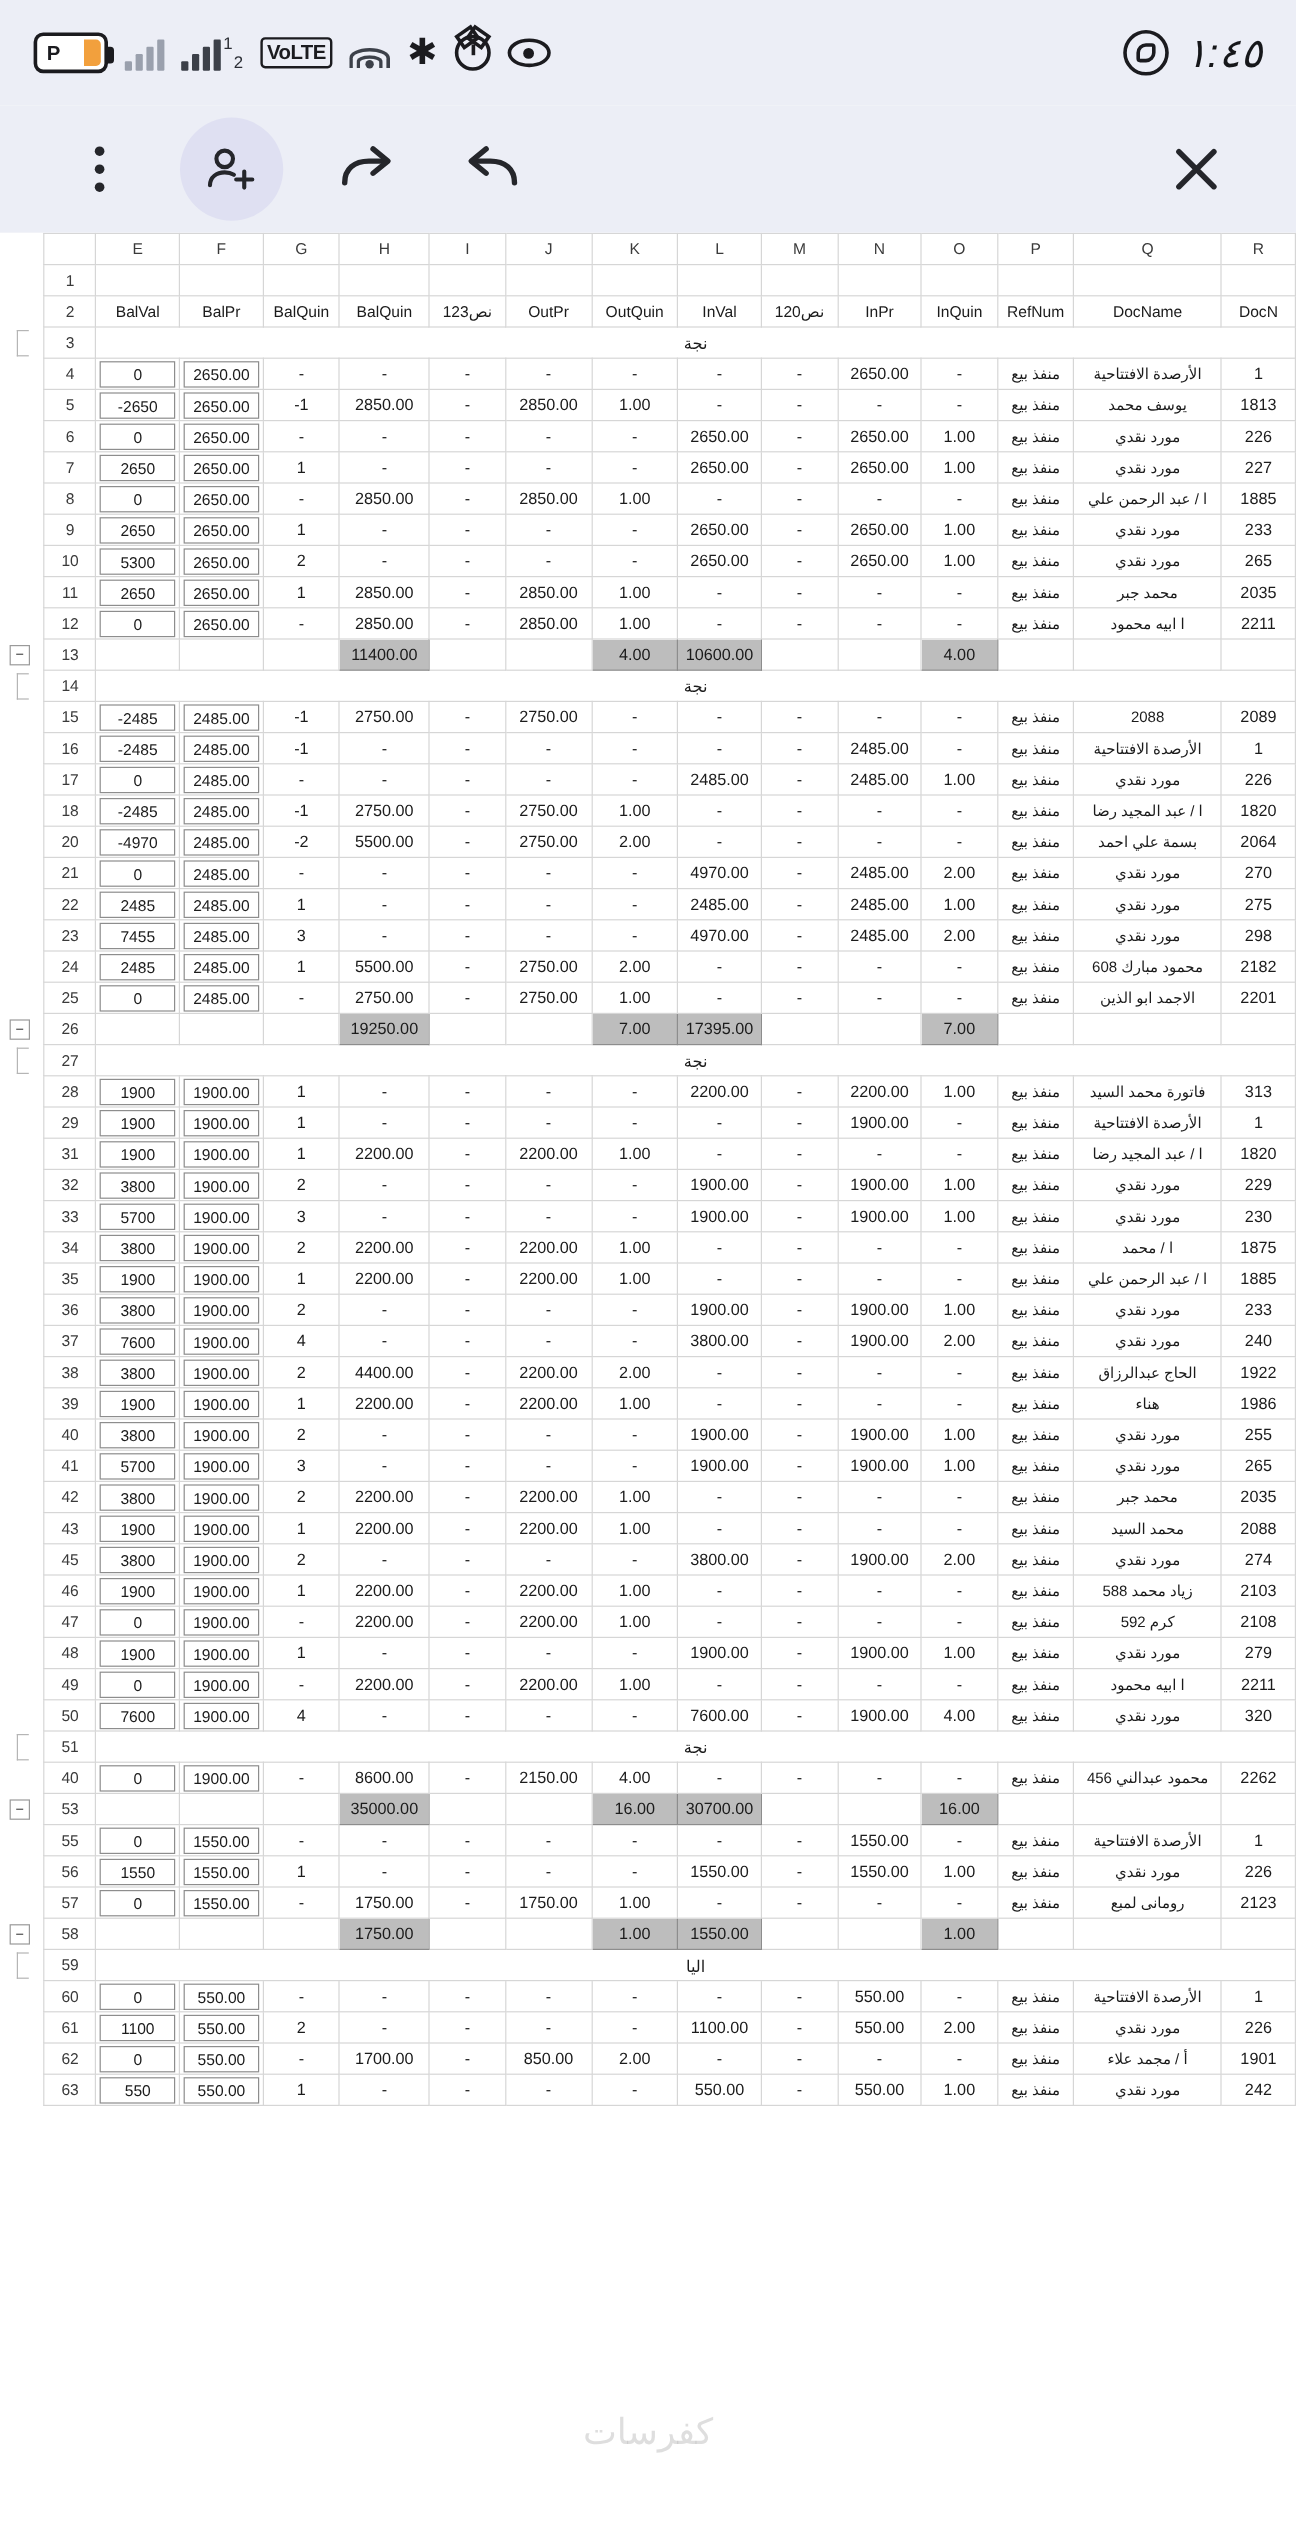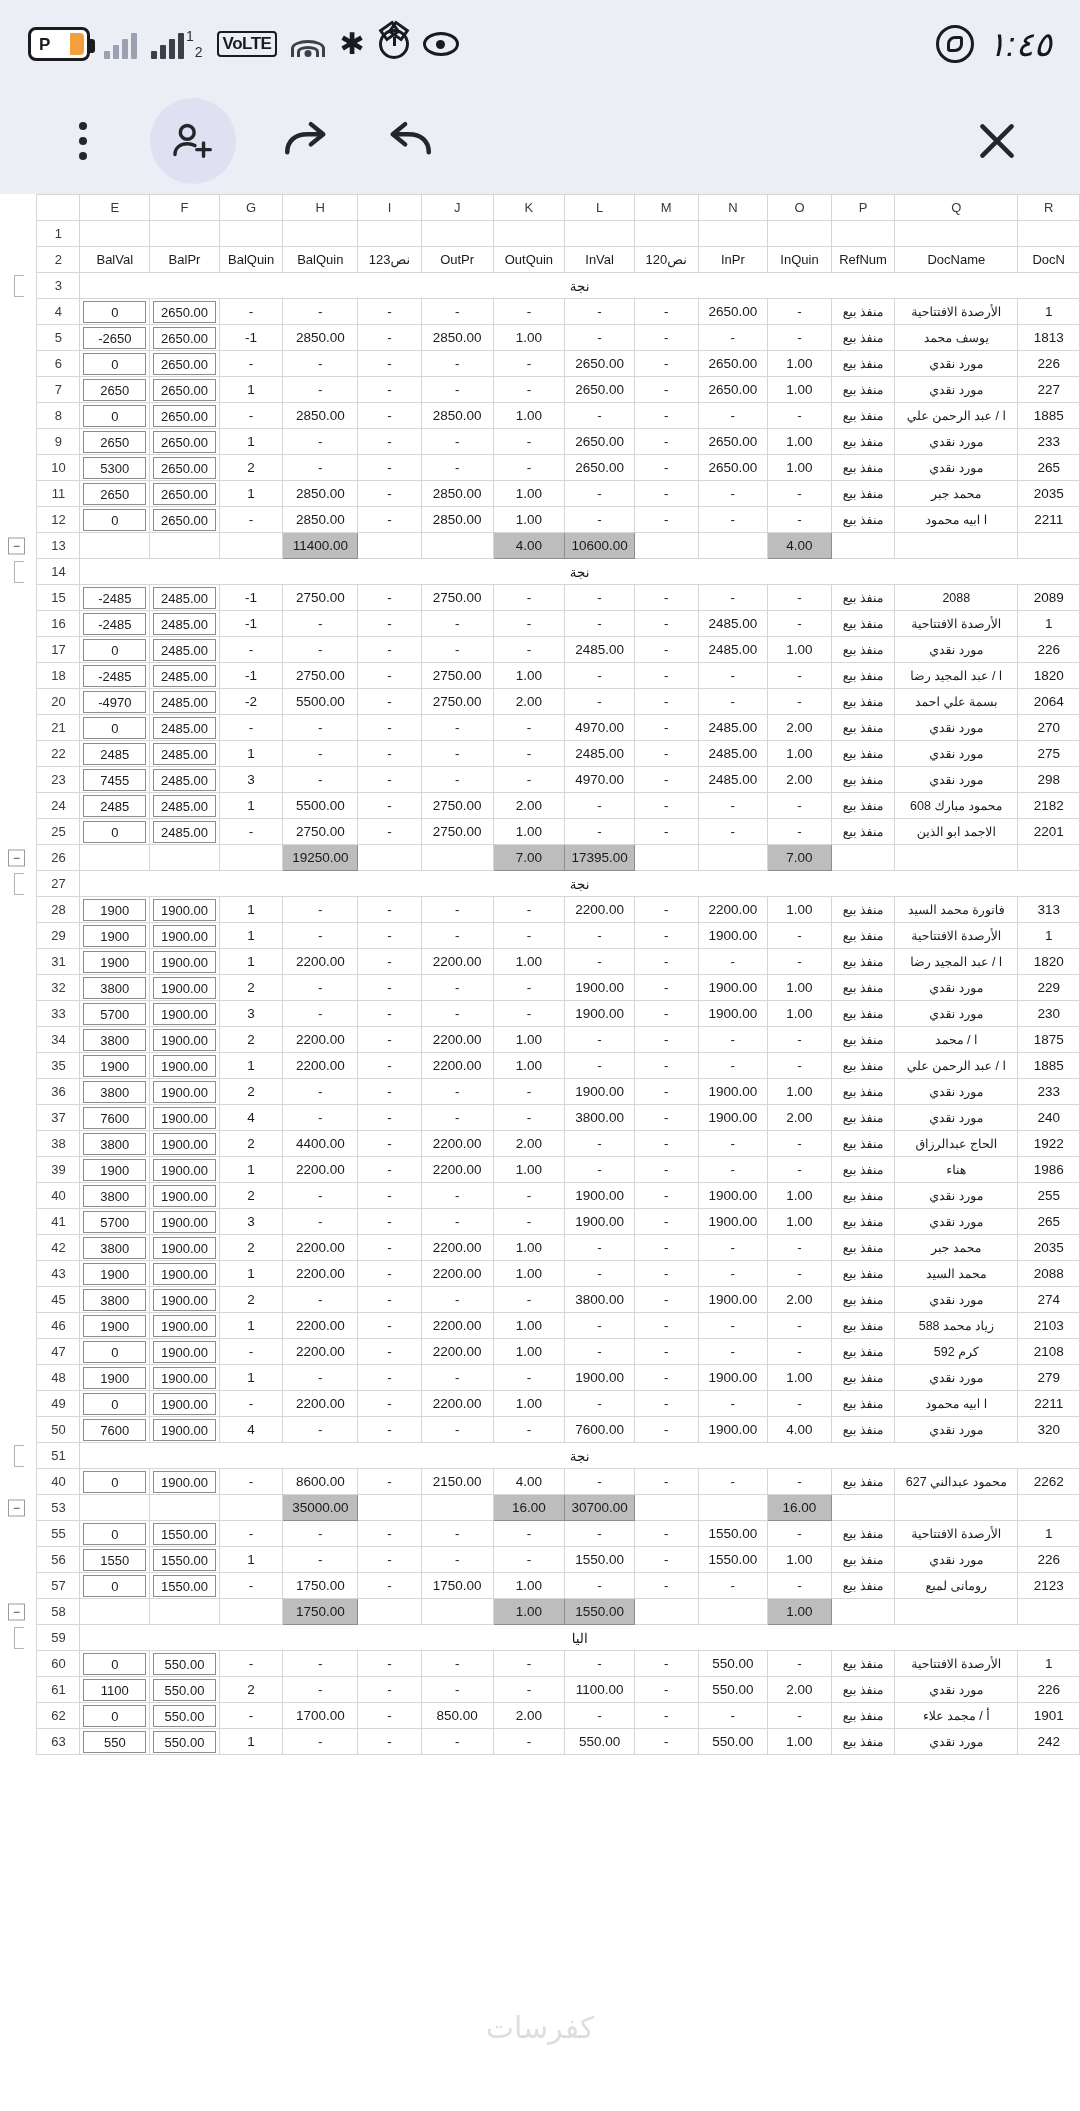--- a/index.html
+++ b/index.html
@@ -1321,21 +1321,21 @@
           <td class="num">-</td>
           <td class="num">8600.00</td>
           <td class="num">-</td>
           <td class="num">2150.00</td>
           <td class="num">4.00</td>
           <td class="num">-</td>
           <td class="num">-</td>
           <td class="num">-</td>
           <td class="num">-</td>
           <td class="ar">منفذ بيع</td>
-          <td class="ar">محمود عبدالني 627</td>
+          <td class="ar">محمود عبدالني 456</td>
           <td class="num">2262</td>
         </tr>
         <tr class="total">
           <td class="gutter">
             <span class="minus">−</span>
           </td>
           <td class="rowhdr">53</td>
           <td></td>
           <td></td>
           <td></td>

